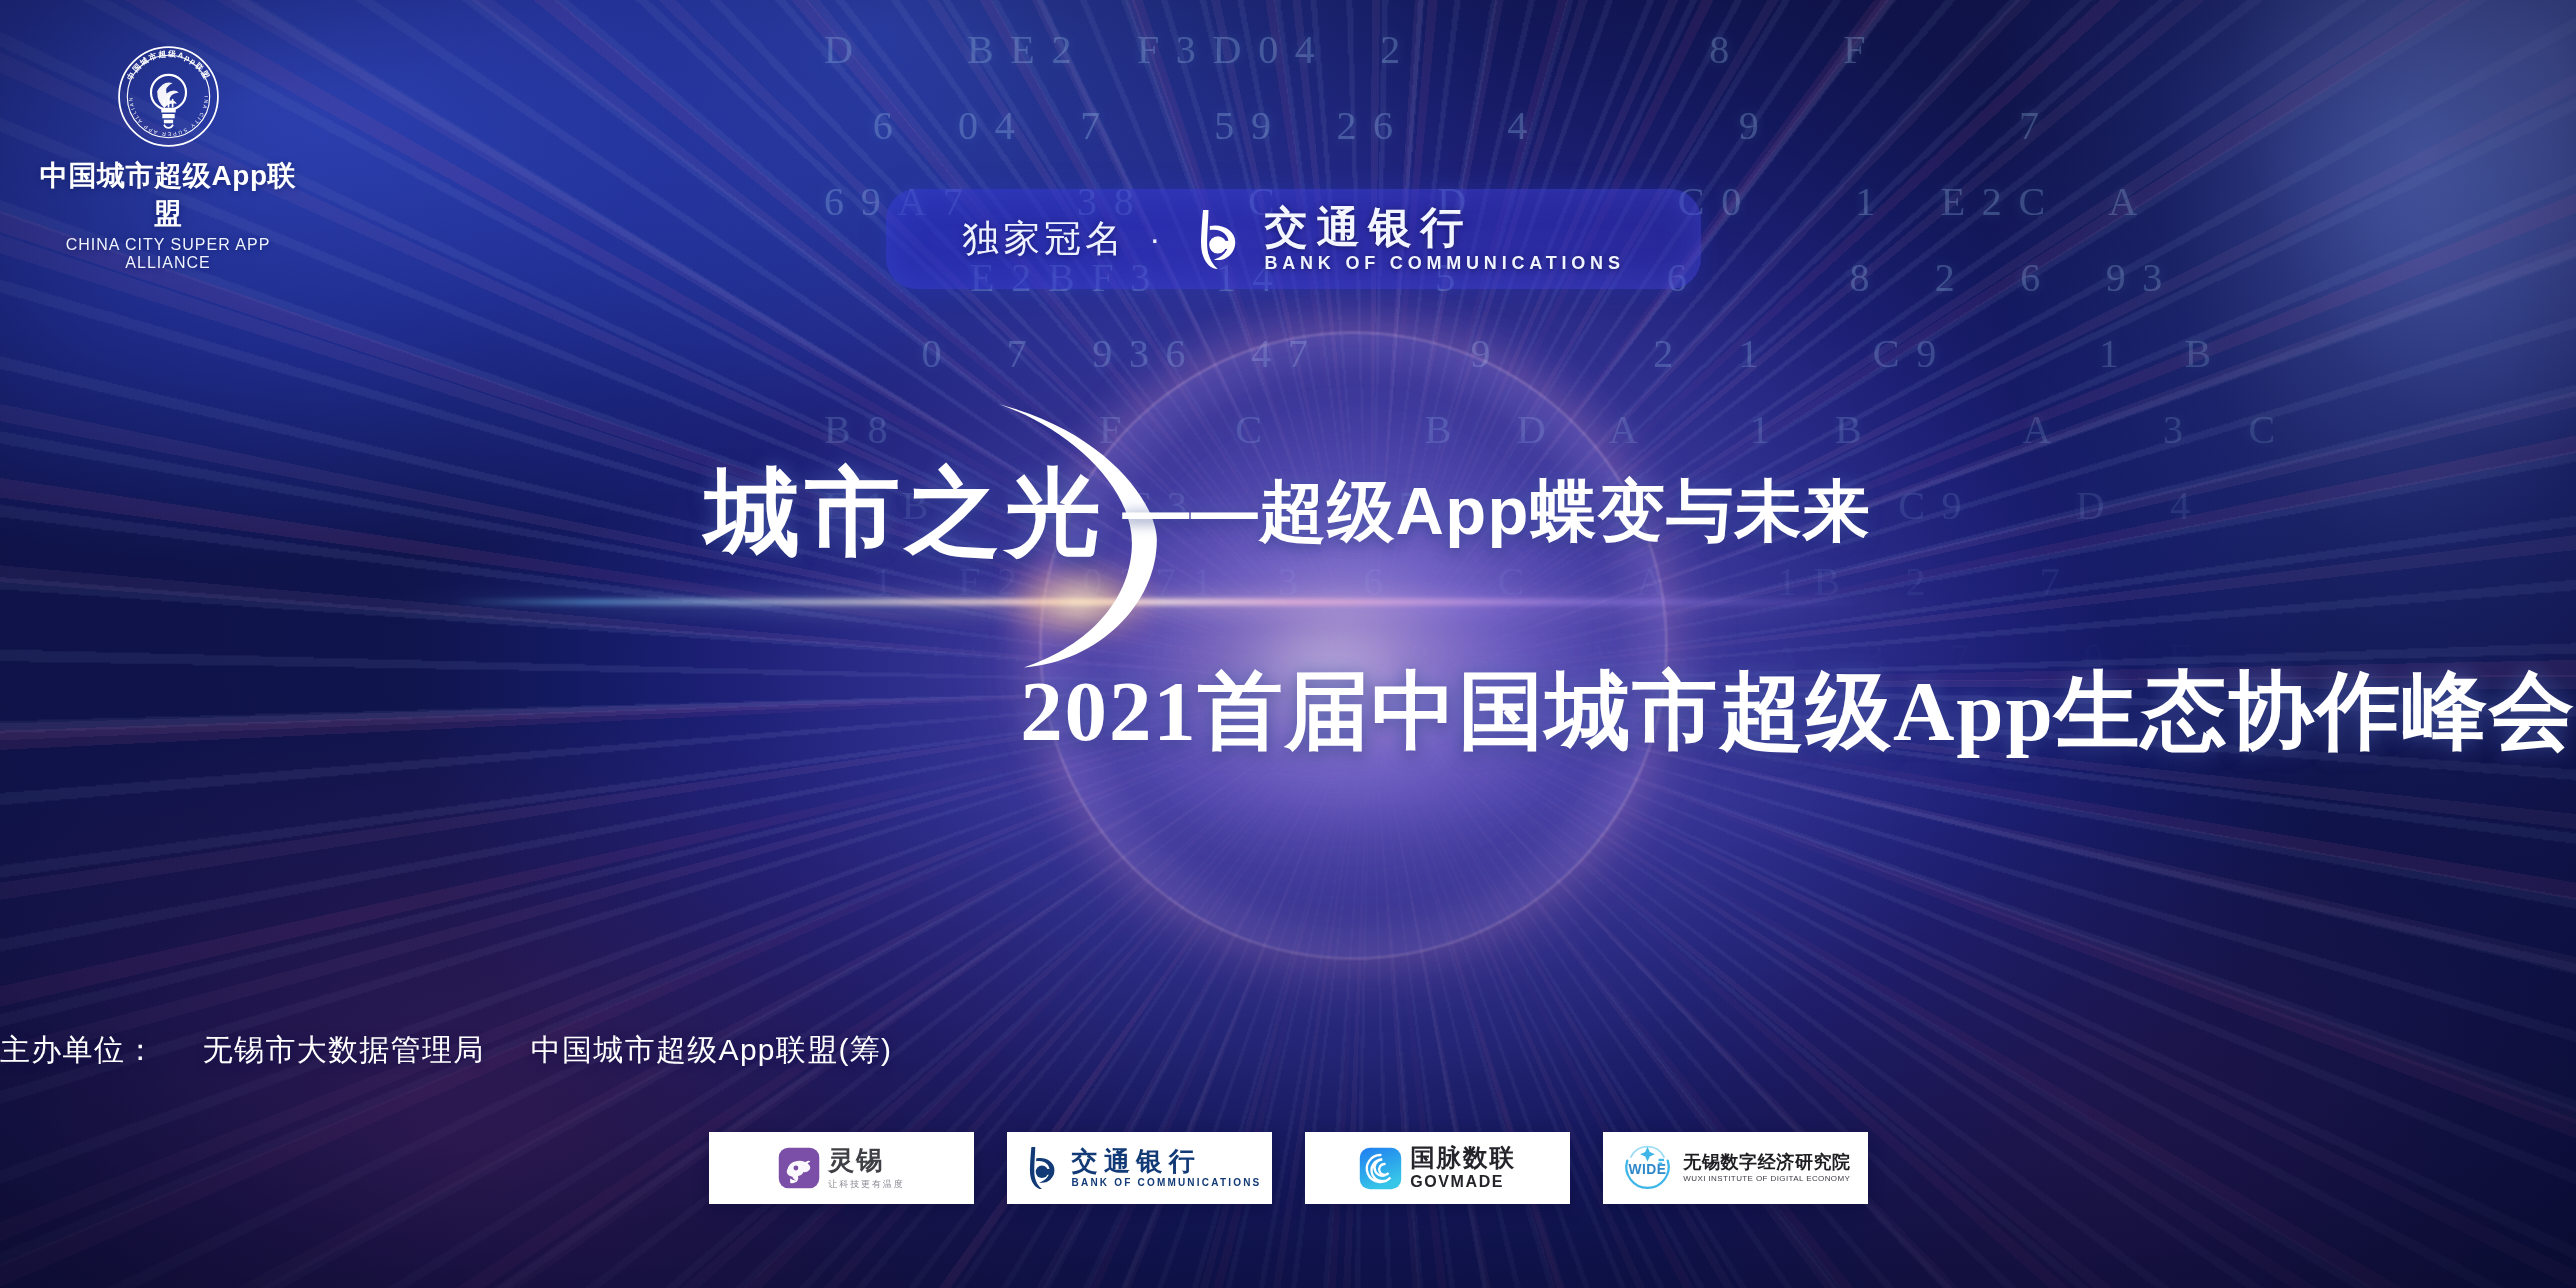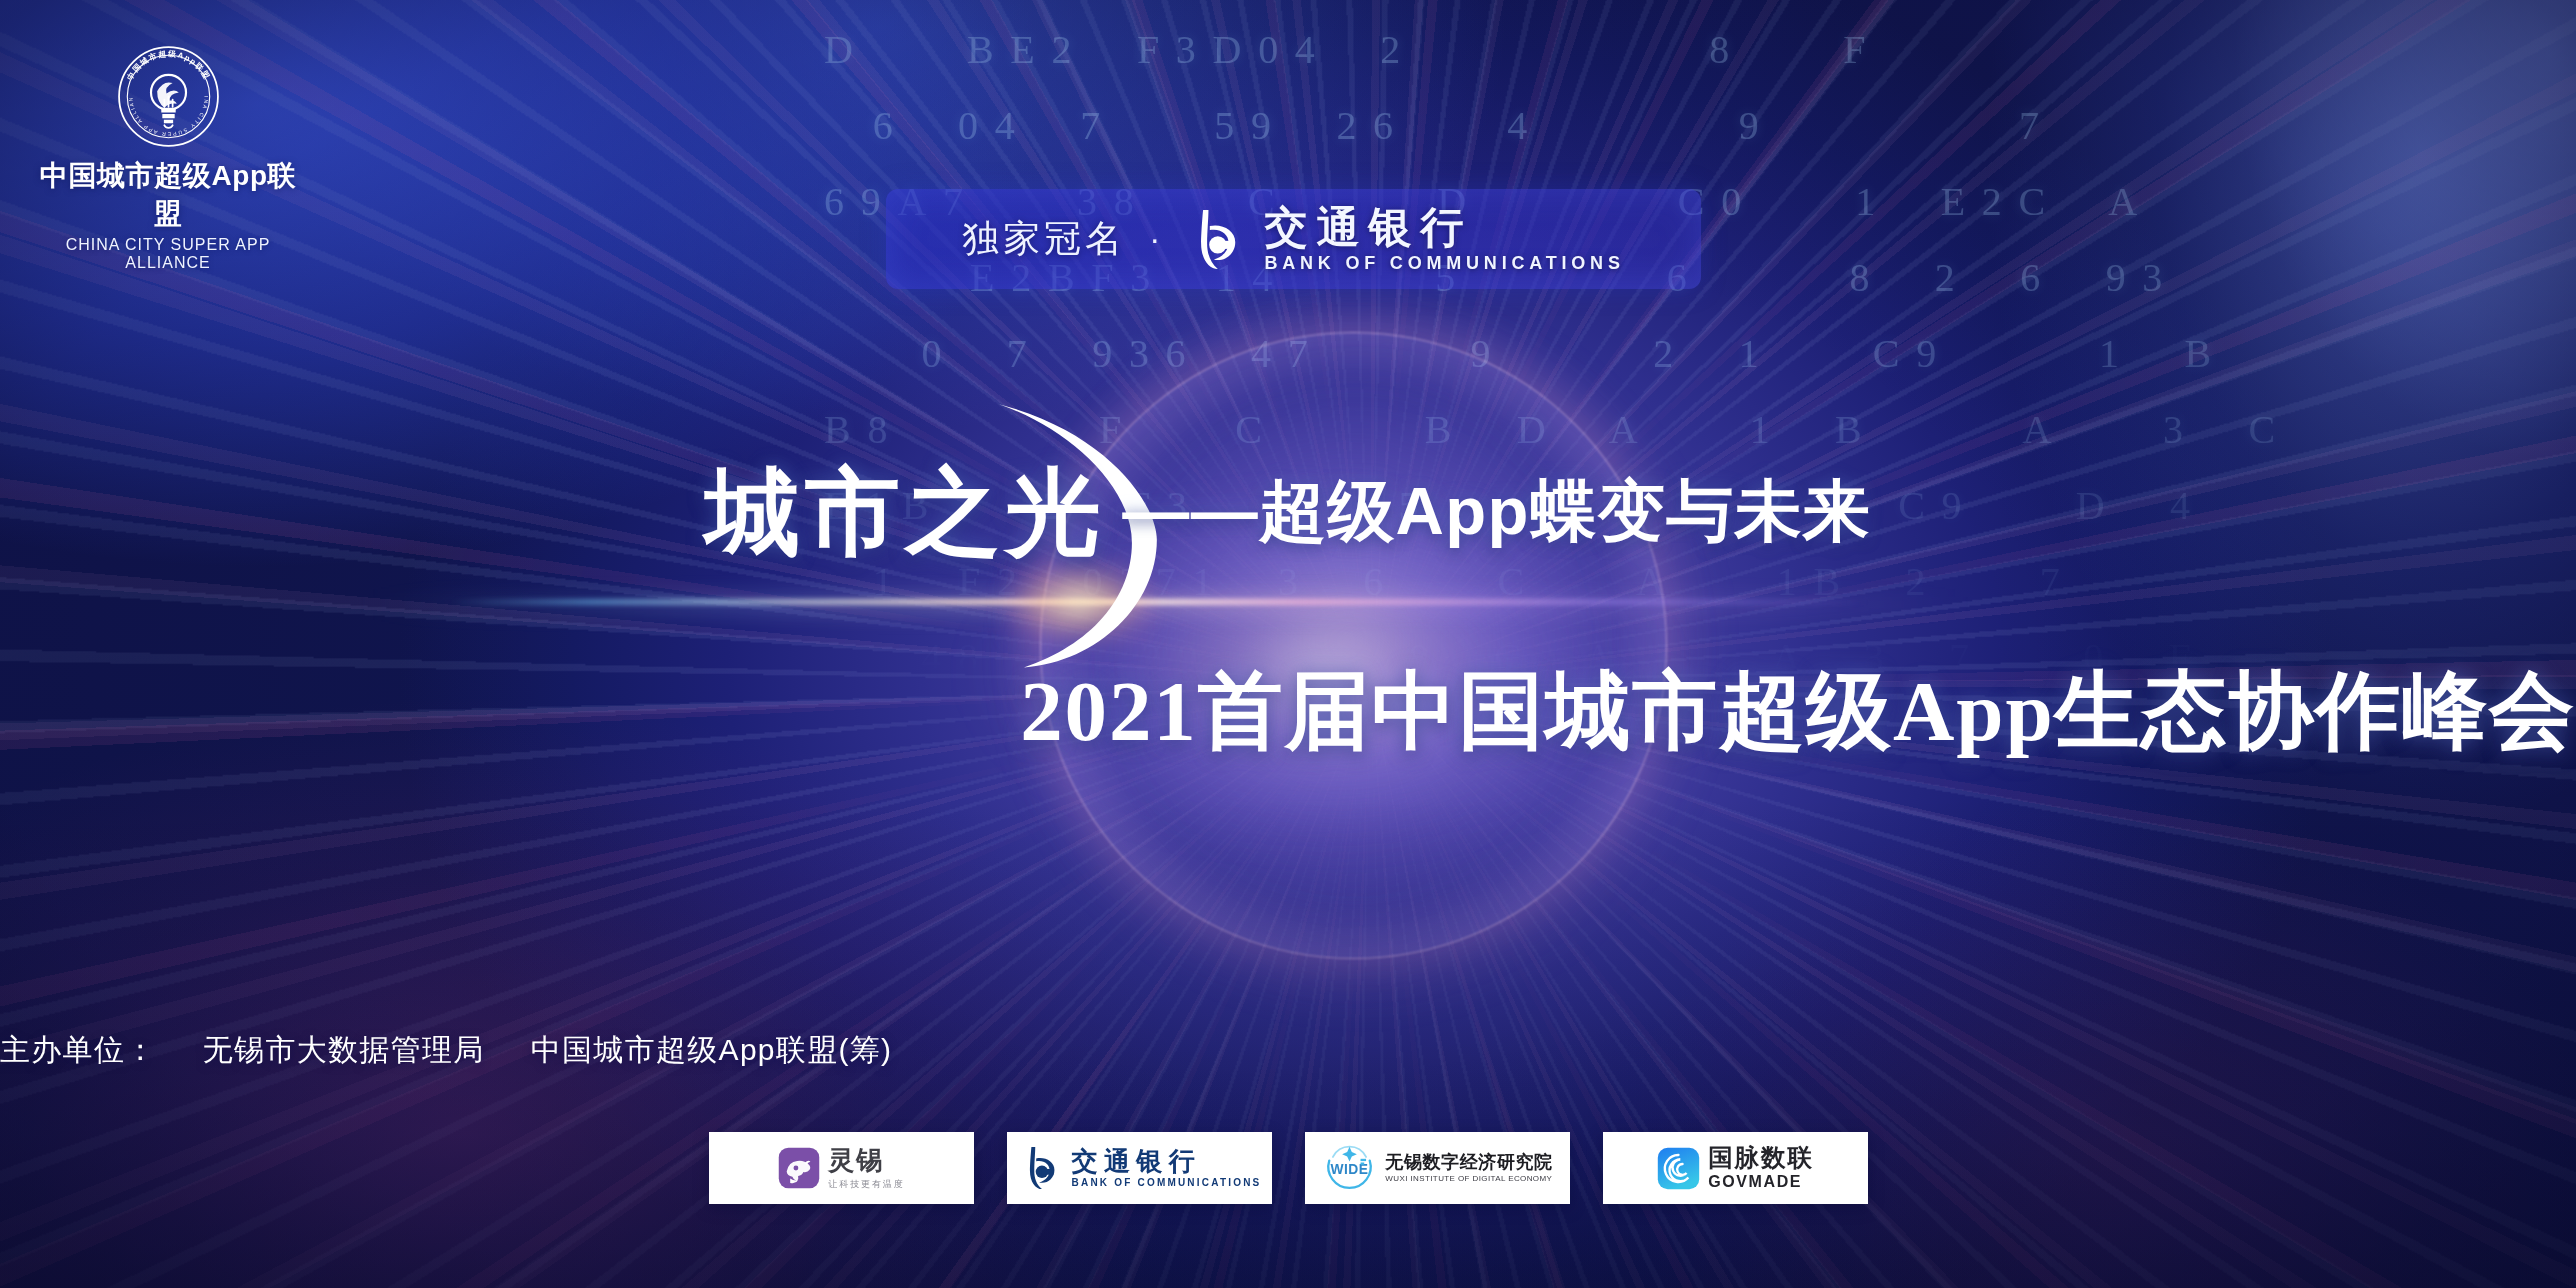--- a/index.html
+++ b/index.html
@@ -160,21 +160,21 @@
     text-shadow:0 1.3px 6.4px rgba(10,20,90,.6);
   }
   .alliance-en{
     margin-top:2.6px;color:#f0f4ff;font-size:16px;letter-spacing:1px;
     text-shadow:0 1.3px 5.2px rgba(10,20,90,.6);
   }
 
   
   .sponsor-box{
     position:absolute;left:886px;top:189px;width:815px;height:100px;
-    border-radius:12px;
+    border-radius:31px;
     background:linear-gradient(115deg, rgba(40,44,190,.60) 0%, rgba(48,46,200,.52) 45%, rgba(54,50,200,.42) 100%);
     box-shadow:inset 0 0 39px rgba(90,110,255,.25), 0 0 26px rgba(40,60,200,.25);
     display:flex;align-items:center;justify-content:center;gap:22px;
   }
   .sponsor-label{color:#eef2ff;font-size:37px;letter-spacing:3.9px;text-shadow:0 1.3px 6.4px rgba(0,0,40,.45);}
   .sponsor-dot{color:#eef2ff;font-size:33px;margin:0 1.3px;}
   .boc-lockup{display:flex;align-items:center;gap:14px;}
   .boc-mark{width:67px;height:67px;}
   .boc-text{display:flex;flex-direction:column;align-items:flex-start;}
   .boc-cn{color:#f3f6ff;font-size:43px;font-weight:bold;letter-spacing:9px;line-height:1;
@@ -352,37 +352,20 @@
         <div class="card-inner">
           <svg class="card-mark" width="48" height="48" viewBox="0 0 100 100">
             <path d="M30 6 C30 6 27 38 27 56 C27 78 38 94 52 94 C40 84 36 70 36 56 C36 38 38 18 38 6 Z" fill="#123a76"></path>
             <path d="M40 30 C58 26 78 36 78 54 C78 72 62 84 46 80 C60 76 68 66 68 55 C68 42 56 33 40 36 Z" fill="#123a76"></path>
             <circle cx="52" cy="58" r="13" fill="#123a76"></circle>
             <rect x="52" y="52" width="24" height="12" fill="#123a76"></rect>
           </svg>
           <div class="card-txt">
             <span class="bc-cn">交通银行</span>
             <span class="bc-en">BANK OF COMMUNICATIONS</span>
-          </div>
-        </div>
-      </div>
-
-      <div class="card">
-        <div class="card-inner">
-          <svg class="card-mark" width="57" height="46" viewBox="0 0 120 100">
-            <path d="M16 34 a46 46 0 1 0 88 0" fill="none" stroke="#3fb6e8" stroke-width="5" stroke-linecap="round"></path>
-            <path d="M24 26 a40 40 0 0 1 72 0" fill="none" stroke="#9bdcf5" stroke-width="4" stroke-linecap="round"></path>
-            <path d="M60 4 l5 11 11 5 -11 5 -5 11 -5 -11 -11 -5 11 -5 z" fill="#3fb6e8"></path>
-            <text x="60" y="62" text-anchor="middle" font-family="'Liberation Sans',sans-serif" font-size="30" font-weight="bold" fill="#2e87c8" letter-spacing="1">WIDE</text>
-            <rect x="84" y="30" width="12" height="5" fill="#3fb6e8"></rect>
-            <rect x="84" y="38" width="8" height="5" fill="#3fb6e8"></rect>
-          </svg>
-          <div class="card-txt">
-            <span class="wd-cn">无锡数字经济研究院</span>
-            <span class="wd-en">WUXI INSTITUTE OF DIGITAL ECONOMY</span>
           </div>
         </div>
       </div>
 
       <div class="card">
         <div class="card-inner">
           <svg class="card-mark" width="45" height="45" viewBox="0 0 100 100">
             <defs>
               <linearGradient id="gmg" x1="0" y1="0" x2="0.4" y2="1">
                 <stop offset="0%" stop-color="#1f7df0"></stop>
@@ -392,17 +375,34 @@
             <rect x="4" y="4" width="92" height="92" rx="22" fill="url(#gmg)"></rect>
             <path d="M50 20 a30 30 0 1 0 22 50 a24 24 0 1 1 -18 -40 a18 18 0 1 0 14 30 a12 12 0 1 1 -9 -20" fill="none" stroke="#ffffff" stroke-width="5.2" stroke-linecap="round"></path>
           </svg>
           <div class="card-txt">
             <span class="gm-cn">国脉数联</span>
             <span class="gm-en">GOVMADE</span>
           </div>
         </div>
       </div>
 
+      <div class="card">
+        <div class="card-inner">
+          <svg class="card-mark" width="57" height="46" viewBox="0 0 120 100">
+            <path d="M16 34 a46 46 0 1 0 88 0" fill="none" stroke="#3fb6e8" stroke-width="5" stroke-linecap="round"></path>
+            <path d="M24 26 a40 40 0 0 1 72 0" fill="none" stroke="#9bdcf5" stroke-width="4" stroke-linecap="round"></path>
+            <path d="M60 4 l5 11 11 5 -11 5 -5 11 -5 -11 -11 -5 11 -5 z" fill="#3fb6e8"></path>
+            <text x="60" y="62" text-anchor="middle" font-family="'Liberation Sans',sans-serif" font-size="30" font-weight="bold" fill="#2e87c8" letter-spacing="1">WIDE</text>
+            <rect x="84" y="30" width="12" height="5" fill="#3fb6e8"></rect>
+            <rect x="84" y="38" width="8" height="5" fill="#3fb6e8"></rect>
+          </svg>
+          <div class="card-txt">
+            <span class="wd-cn">无锡数字经济研究院</span>
+            <span class="wd-en">WUXI INSTITUTE OF DIGITAL ECONOMY</span>
+          </div>
+        </div>
+      </div>
+
     </div>
 
   </div>
 </div>
 
 
 </body></html>

